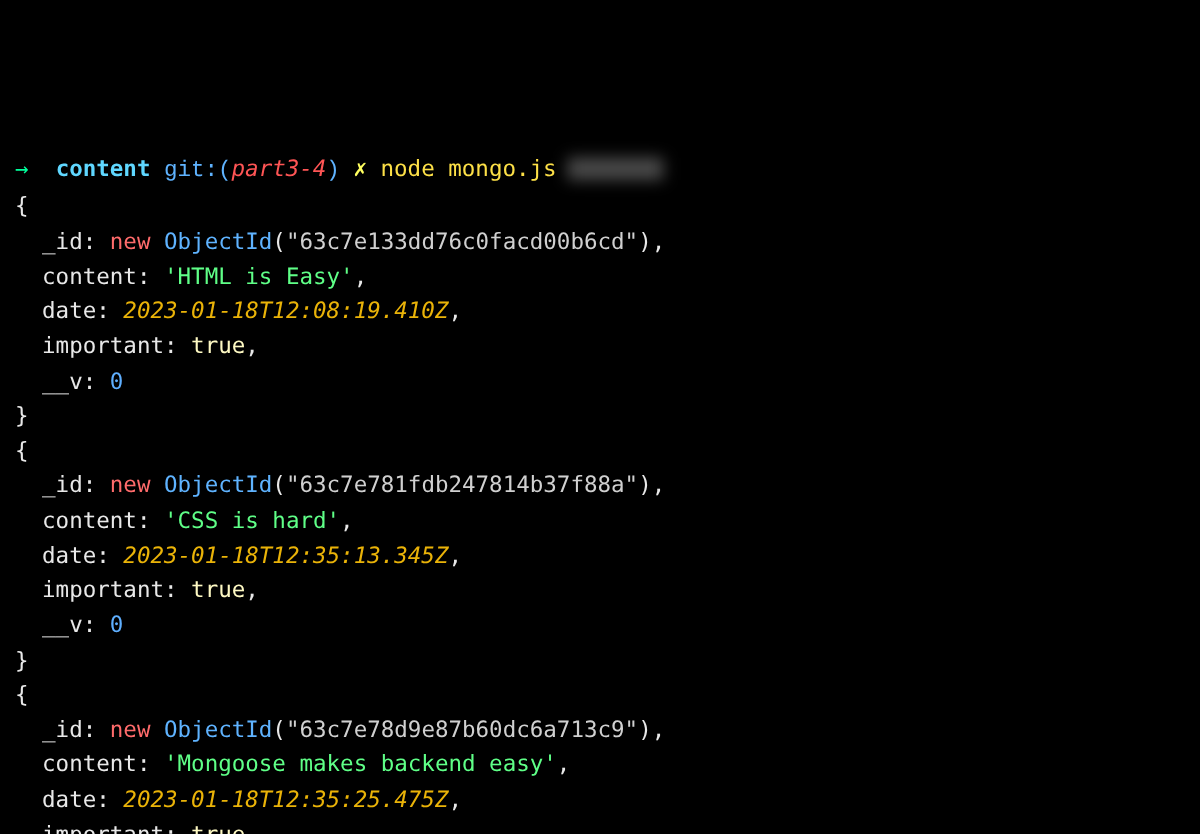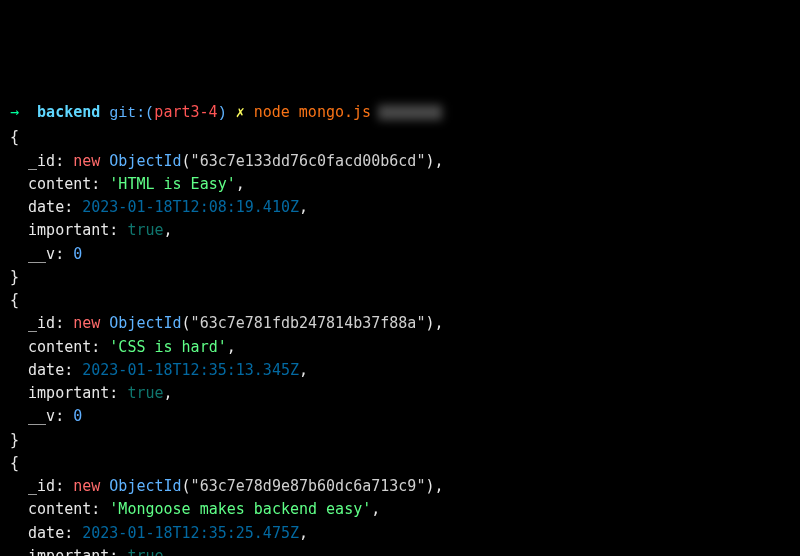--- a/index.html
+++ b/index.html
@@ -18,50 +18,50 @@
       height: 556px;
       overflow: hidden;
       white-space: pre;
     }
     .prompt-line {
       margin-bottom: 1px;
     }
     .arrow { color: #00ff9c; }
     .dir { color: #5fd7ff; font-weight: 600; }
     .git-label { color: #5fb3ff; font-family: Liberation Mono, monospace; }
-    .branch { color: #ff5555; }
+    .branch { color: #ff5555; font-style: italic; }
     .dirty { color: #ffff5f; }
-    .cmd { color: #f97316; }
+    .cmd { color: #fde047; }
     .redacted {
       display: inline-block;
       width: 64px;
       height: 15px;
       vertical-align: middle;
       filter: blur(5px);
       background: repeating-linear-gradient(90deg,#6a6a6a 0 4px,#2a2a2a 4px 8px);
       margin-left: 8px;
     }
     .brace { color: #e8e8e8; }
     .key { color: #e8e8e8; text-align: right; }
     .punct { color: #e8e8e8; }
     .newkw { color: #ff6b6b; text-align: right; }
     .func { color: #5fb3ff; margin-top: 28px; }
     .str-arg { color: #d0d0d0; }
     .str-green { color: #5fff87; margin-top: 44px; }
-    .date-purple { color: #0369a1; }
-    .bool-orange { color: #0f766e; }
+    .date-purple { color: #eab308; font-style: italic; }
+    .bool-orange { color: #fef9c3; }
     .num-blue { color: #5fafff; }
     .indent1 { padding-left: 2ch; }
   </style>
 </head>
 <body>
 
 
 
-<div class="prompt-line"><span class="arrow">→</span>  <span class="dir">backend</span> <span class="git-label">git:(</span><span class="branch">part3-4</span><span class="git-label">)</span> <span class="dirty">✗</span> <span class="cmd">node mongo.js</span><span class="redacted"></span></div><div id="output"><span class="brace">{</span>
+<div class="prompt-line"><span class="arrow">→</span>  <span class="dir">content</span> <span class="git-label">git:(</span><span class="branch">part3-4</span><span class="git-label">)</span> <span class="dirty">✗</span> <span class="cmd">node mongo.js</span><span class="redacted"></span></div><div id="output"><span class="brace">{</span>
 <span class="indent1"><span class="key">_id:</span> <span class="newkw">new</span> <span class="func">ObjectId</span><span class="punct">(</span><span class="str-arg">"63c7e133dd76c0facd00b6cd"</span><span class="punct">)</span><span class="punct">,</span></span>
 <span class="indent1"><span class="key">content:</span> <span class="str-green">'HTML is Easy'</span><span class="punct">,</span></span>
 <span class="indent1"><span class="key">date:</span> <span class="date-purple">2023-01-18T12:08:19.410Z</span><span class="punct">,</span></span>
 <span class="indent1"><span class="key">important:</span> <span class="bool-orange">true</span><span class="punct">,</span></span>
 <span class="indent1"><span class="key">__v:</span> <span class="num-blue">0</span></span>
 <span class="brace">}</span>
 <span class="brace">{</span>
 <span class="indent1"><span class="key">_id:</span> <span class="newkw">new</span> <span class="func">ObjectId</span><span class="punct">(</span><span class="str-arg">"63c7e781fdb247814b37f88a"</span><span class="punct">)</span><span class="punct">,</span></span>
 <span class="indent1"><span class="key">content:</span> <span class="str-green">'CSS is hard'</span><span class="punct">,</span></span>
 <span class="indent1"><span class="key">date:</span> <span class="date-purple">2023-01-18T12:35:13.345Z</span><span class="punct">,</span></span>

